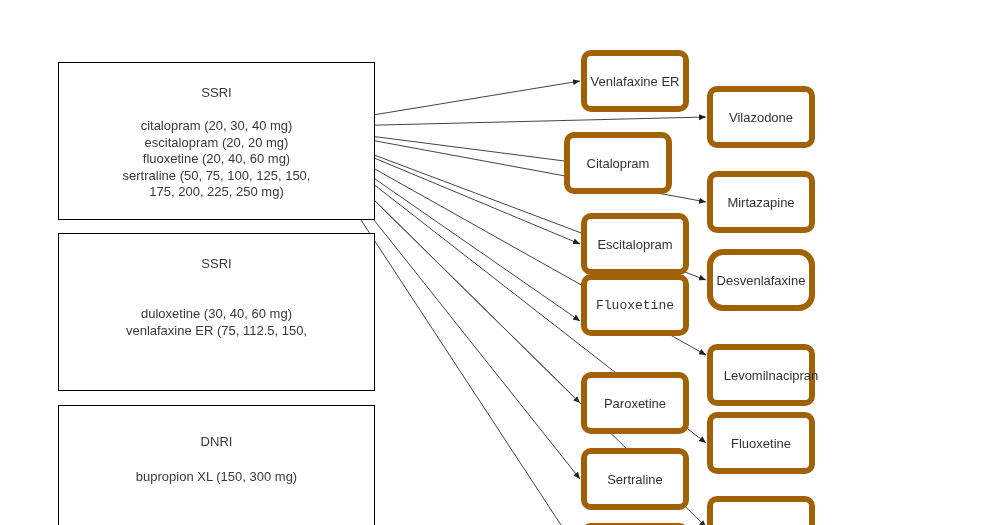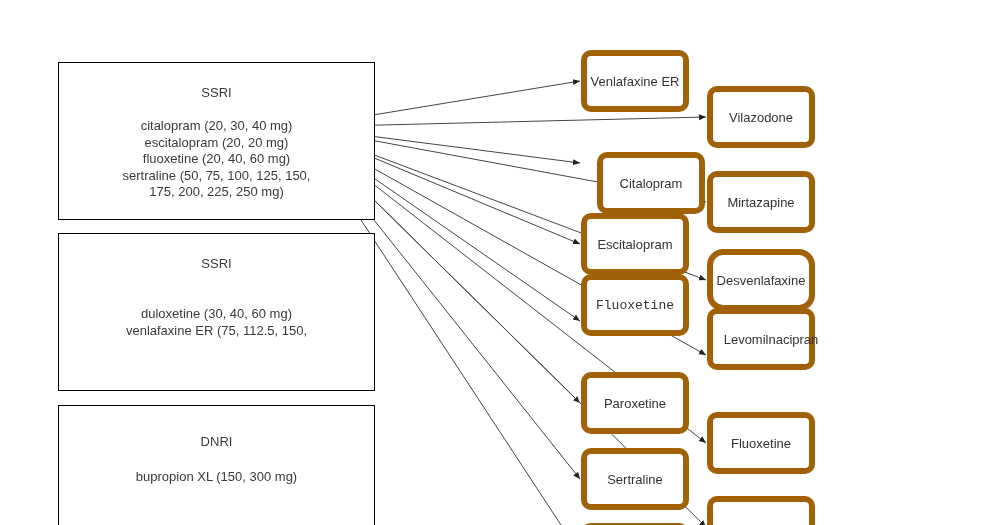--- a/index.html
+++ b/index.html
@@ -61,23 +61,23 @@
 
 <div class="class-box" style="left:58px; top:405px; width:317px; height:140px;">
   <div class="class-title" style="top:28px;">DNRI</div>
   <div class="class-body" style="top:63px;">
     <div>bupropion XL (150, 300 mg)</div>
   </div>
 </div>
 
 <div class="drug-node" id="node-venlafaxine-er" style="left:581px; top:50px;">Venlafaxine ER</div>
 <div class="drug-node" id="node-vilazodone" style="left:707px; top:86px;">Vilazodone</div>
-<div class="drug-node" id="node-citalopram" style="left:597px; top:132px;margin-top:20px;">Citalopram</div>
+<div class="drug-node" id="node-citalopram" style="left:564px; top:132px;">Citalopram</div>
 <div class="drug-node" id="node-mirtazapine" style="left:707px; top:171px;">Mirtazapine</div>
 <div class="drug-node" id="node-escitalopram" style="left:581px; top:213px;">Escitalopram</div>
 <div class="drug-node" id="node-desvenlafaxine" style="left:707px; top:249px;border-radius:16px;">Desvenlafaxine</div>
 <div class="drug-node" id="node-fluoxetine" style="left:581px; top:274px;font-family:Liberation Mono, monospace;">Fluoxetine</div>
-<div class="drug-node" id="node-levomilnacipran" style="left:707px; top:308px;padding-left:20px;">Levomilnacipran</div>
+<div class="drug-node" id="node-levomilnacipran" style="left:707px; top:344px;padding-left:20px;">Levomilnacipran</div>
 <div class="drug-node" id="node-paroxetine" style="left:581px; top:372px;">Paroxetine</div>
 <div class="drug-node" id="node-milnacipran" style="left:707px; top:412px;">Fluoxetine</div>
 <div class="drug-node" id="node-sertraline" style="left:581px; top:448px;">Sertraline</div>
 <div class="drug-node" id="node-vortioxetine" style="left:707px; top:496px; align-items:flex-start; padding-top:22px;">Vortioxetine</div>
 <div class="drug-node" id="node-bottom-node" style="left:581px; top:523px;"></div>
 
 </body></html>

